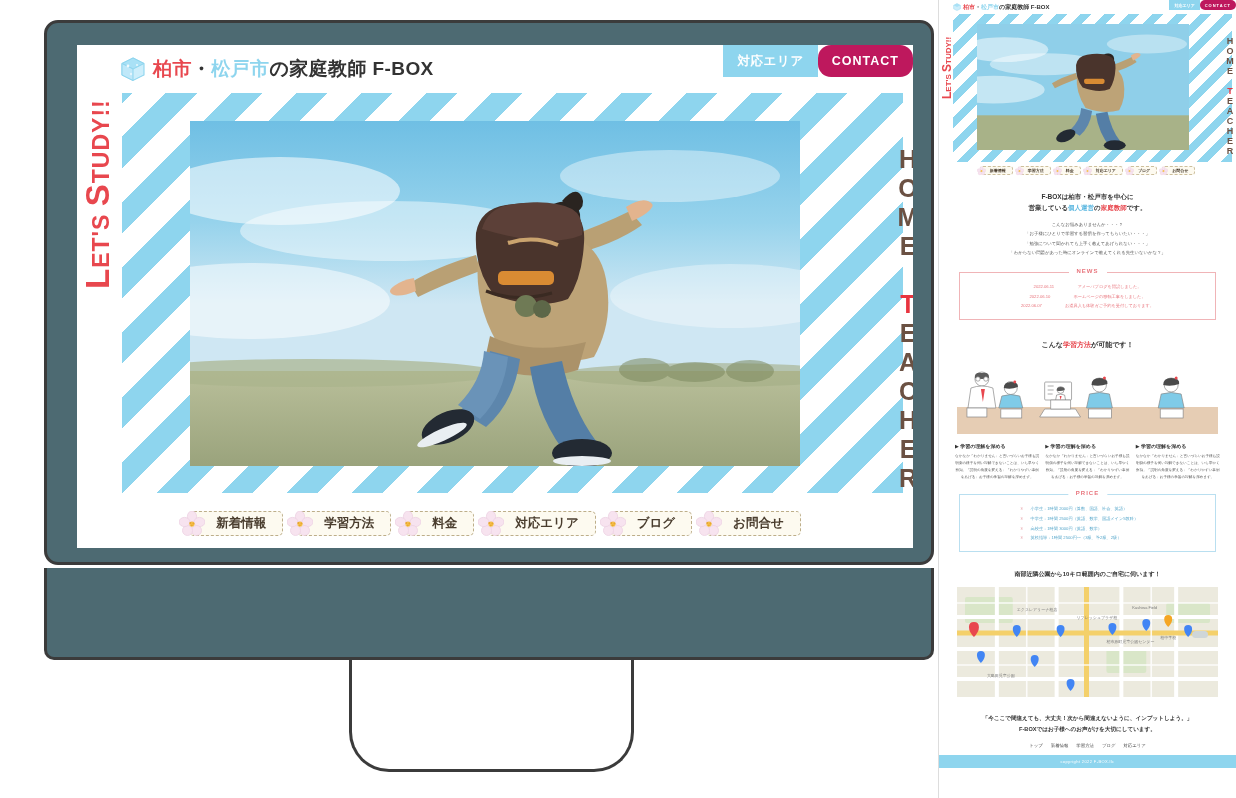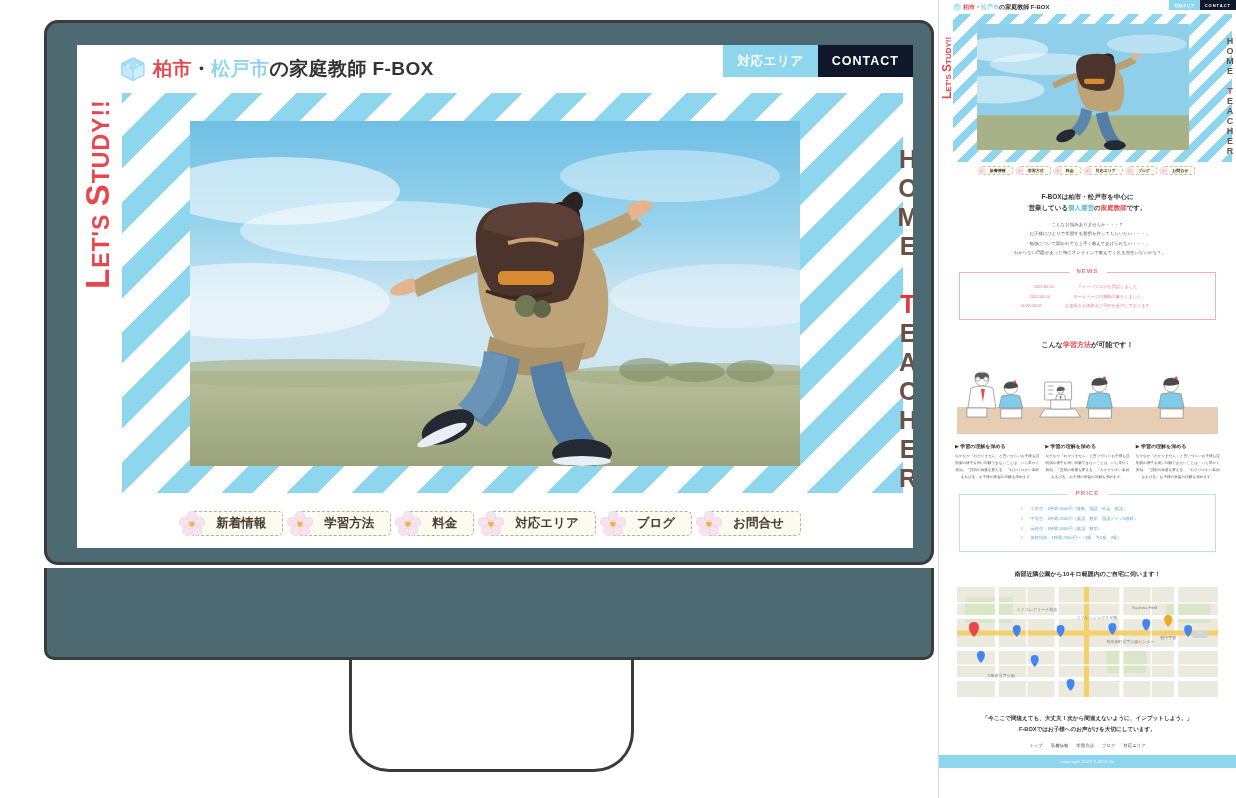--- a/index.html
+++ b/index.html
@@ -48,21 +48,21 @@
   .t-blue { color: #8ed5ee; }
   .t-dark { color: #333333; }
 
   .header-nav { position: absolute; right: 0; top: 0; display: flex; height: 32px; }
   .hnav-btn {
     display: flex; align-items: center; justify-content: center;
     font-size: 12.5px; font-weight: 700; color: #ffffff; padding: 0 14px;
     letter-spacing: .6px; white-space: nowrap; cursor: pointer;
   }
   .hnav-area { background: #8ed5ee; }
-  .hnav-contact { background: #0f172a; letter-spacing: 1px; }
+  .hnav-contact { background: #be185d; letter-spacing: 1px; border-radius: 13px; }
 
   
   .hero {
     position: relative; height: 400px; margin: 0 0 0 0;
     background: #ffffff;
   }
   .hero-stripe {
     position: absolute; left: 45px; top: 0; right: 10px; bottom: 0;
     background: repeating-linear-gradient(
       -45deg,

